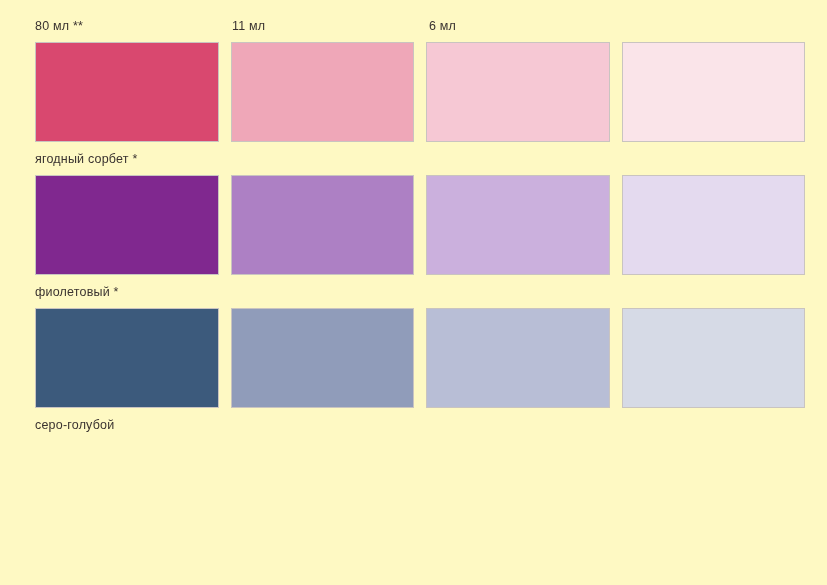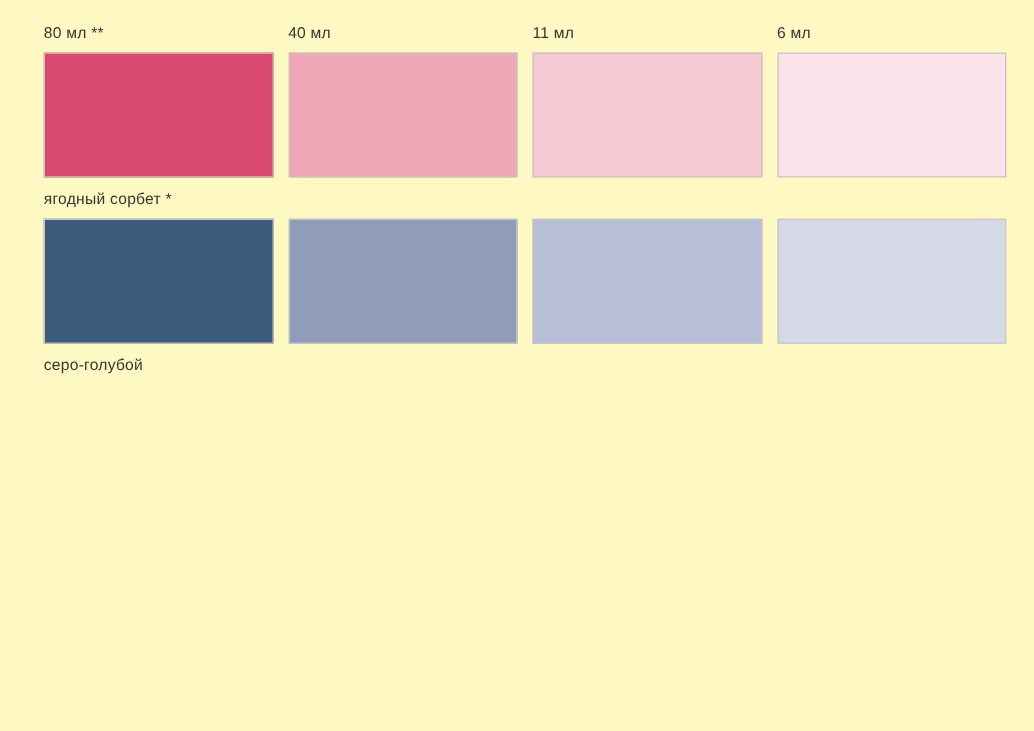--- a/index.html
+++ b/index.html
@@ -71,37 +71,45 @@
     text-align: right;
   }
 </style>
 </head>
 <body style="background: rgb(251, 239, 228);">
 
 <div id="swatch-chart">
 
   <div class="column-header-row">
     <div class="column-header" style="color: rgb(58, 51, 48);">80 мл **</div>
-    <div class="column-header" style="color: rgb(58, 51, 48);">40 мл</div>
     <div class="column-header" style="color: rgb(58, 51, 48);">11 мл</div>
     <div class="column-header" style="color: rgb(58, 51, 48);">6 мл</div>
   </div>
 
   <div class="swatch-rows">
 
     <div class="swatch-row">
       <div class="swatch-strip">
         <div class="swatch-cell" style="background-color: rgb(217, 72, 111); border-color: rgb(201, 196, 192);"></div>
         <div class="swatch-cell" style="background-color: rgb(239, 167, 184); border-color: rgb(201, 196, 192);"></div>
         <div class="swatch-cell" style="background-color: rgb(246, 200, 212); border-color: rgb(201, 196, 192);"></div>
         <div class="swatch-cell" style="background-color: rgb(250, 228, 233); border-color: rgb(201, 196, 192);"></div>
       </div>
       <div class="row-label" style="color: rgb(58, 51, 48);">ягодный сорбет *</div>
     </div>
 
+    <div class="swatch-row">
+      <div class="swatch-strip">
+        <div class="swatch-cell" style="background-color: rgb(128, 40, 143); border-color: rgb(201, 196, 192);"></div>
+        <div class="swatch-cell" style="background-color: rgb(173, 128, 196); border-color: rgb(201, 196, 192);"></div>
+        <div class="swatch-cell" style="background-color: rgb(203, 176, 221); border-color: rgb(201, 196, 192);"></div>
+        <div class="swatch-cell" style="background-color: rgb(228, 218, 239); border-color: rgb(201, 196, 192);"></div>
+      </div>
+      <div class="row-label" style="color: rgb(58, 51, 48);">фиолетовый *</div>
+    </div>
 
 
     <div class="swatch-row">
       <div class="swatch-strip">
         <div class="swatch-cell" style="background-color: rgb(60, 90, 124); border-color: rgb(201, 196, 192);"></div>
         <div class="swatch-cell" style="background-color: rgb(144, 156, 186); border-color: rgb(201, 196, 192);"></div>
         <div class="swatch-cell" style="background-color: rgb(184, 190, 214); border-color: rgb(201, 196, 192);"></div>
         <div class="swatch-cell" style="background-color: rgb(214, 218, 230); border-color: rgb(201, 196, 192);"></div>
       </div>
       <div class="row-label" style="color: rgb(58, 51, 48);">серо-голубой</div>

